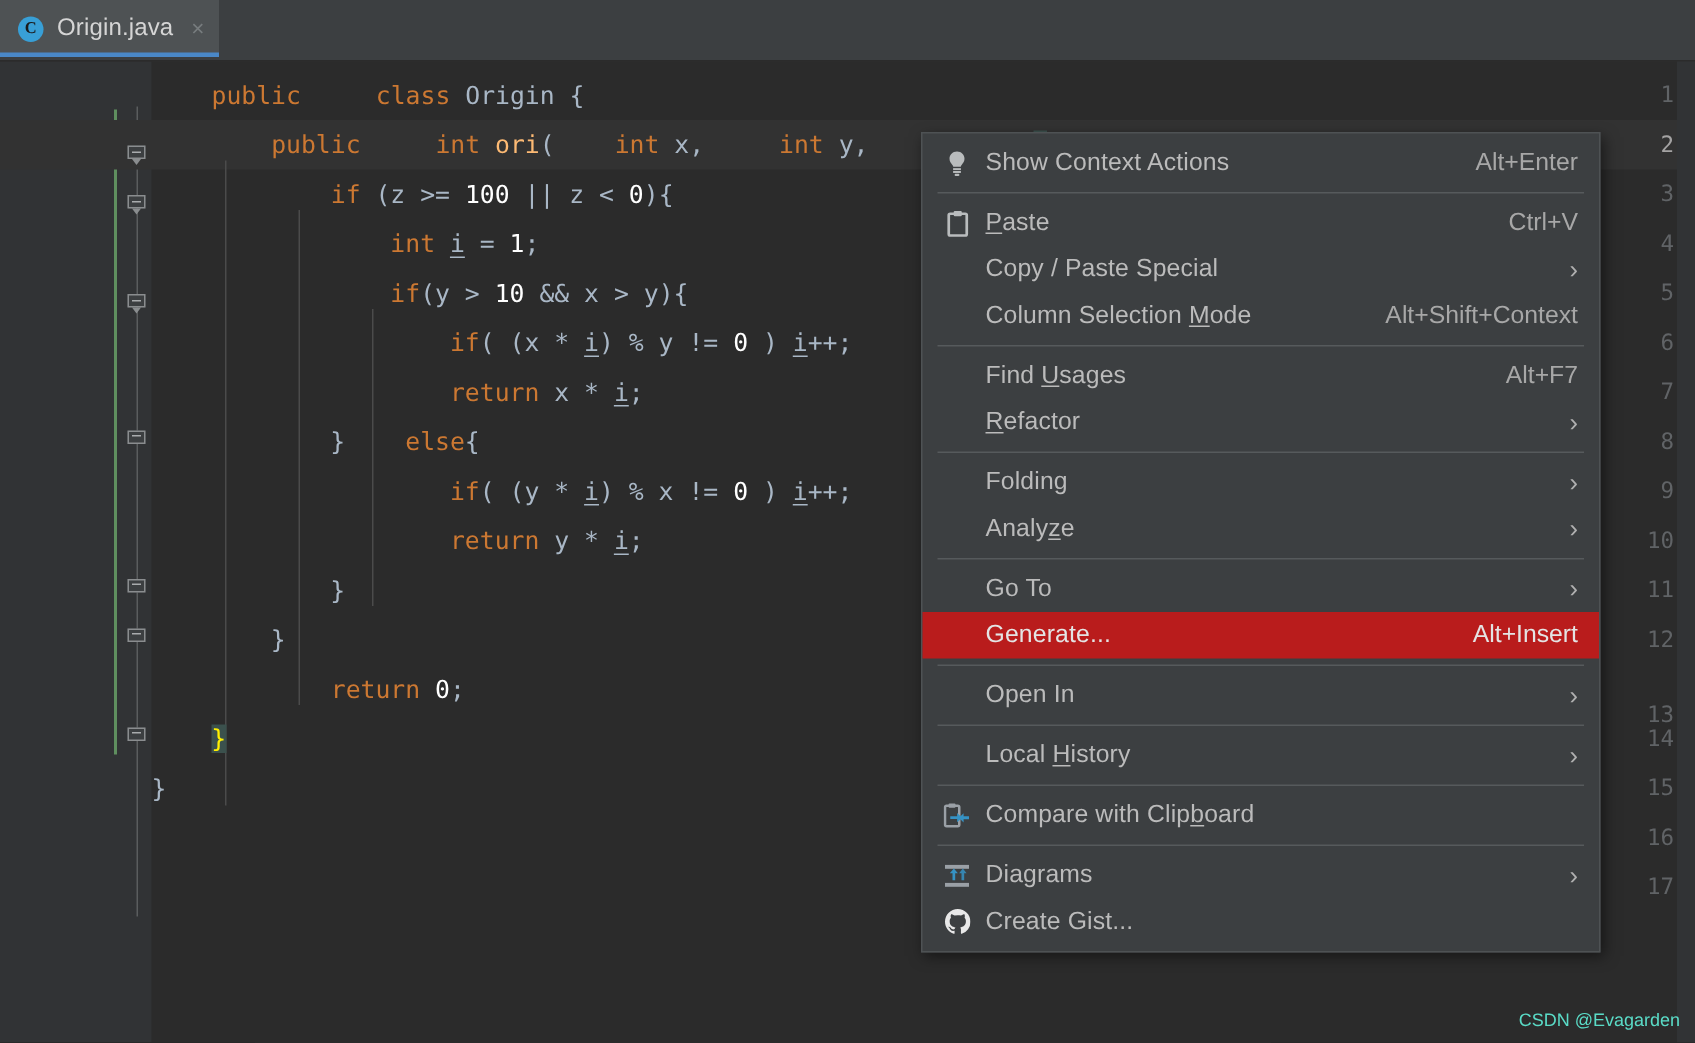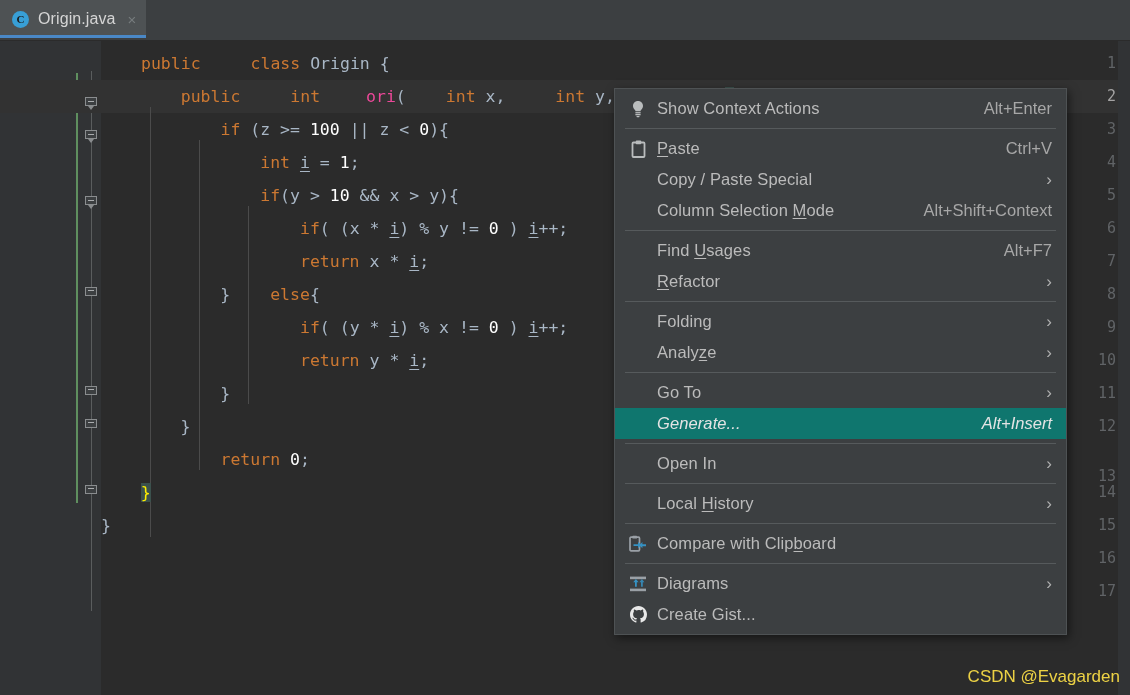--- a/index.html
+++ b/index.html
@@ -169,21 +169,21 @@
   }
   .cur-line-bg {
     position: absolute;
     left: 0; right: 0;
     height: 33px;
     background: #323232;
   }
 
   .kw   { color: #cc7832; margin-left: 40px; }
   .num  { color: #ffffff; }
-  .mname{ color: #ec4899; margin-left: 36px; }
+  .mname{ color: #fdba74; }
   .var  { color: #a9b7c6; text-decoration: underline; text-underline-offset: 3px; }
   .plain{ color: #a9b7c6; }
   .brace-hl {
     color: #ffef00;
     background: #3b514d;
   }
 
   
   .indent {
     position: absolute;
@@ -211,21 +211,21 @@
     z-index: 30;
   }
   .mi {
     position: relative;
     display: flex;
     align-items: center;
     height: 31px;
     padding: 0 14px 0 12px;
     cursor: default;
   }
-  .mi.selected { background: #0f766e; font-style: italic; }
+  .mi.selected { background: #b91c1c; }
   .mi-icon {
     width: 22px;
     min-width: 22px;
     height: 20px;
     margin-right: 8px;
     display: flex;
     align-items: center;
     justify-content: center;
   }
   .mi-label {
@@ -255,22 +255,22 @@
     height: 1px;
     background: #565a5c;
     margin: 4px 10px 4px 10px;
   }
 
   
   .watermark {
     position: absolute;
     right: 10px;
     bottom: 8px;
-    font-size: 17px;
-    color: #fde047;
+    font-size: 12px;
+    color: #5eead4;
     z-index: 40;
     white-space: nowrap;
     opacity: 0.92;
   }
 </style>
 </head>
 <body>
 
 <div id="root">
 

